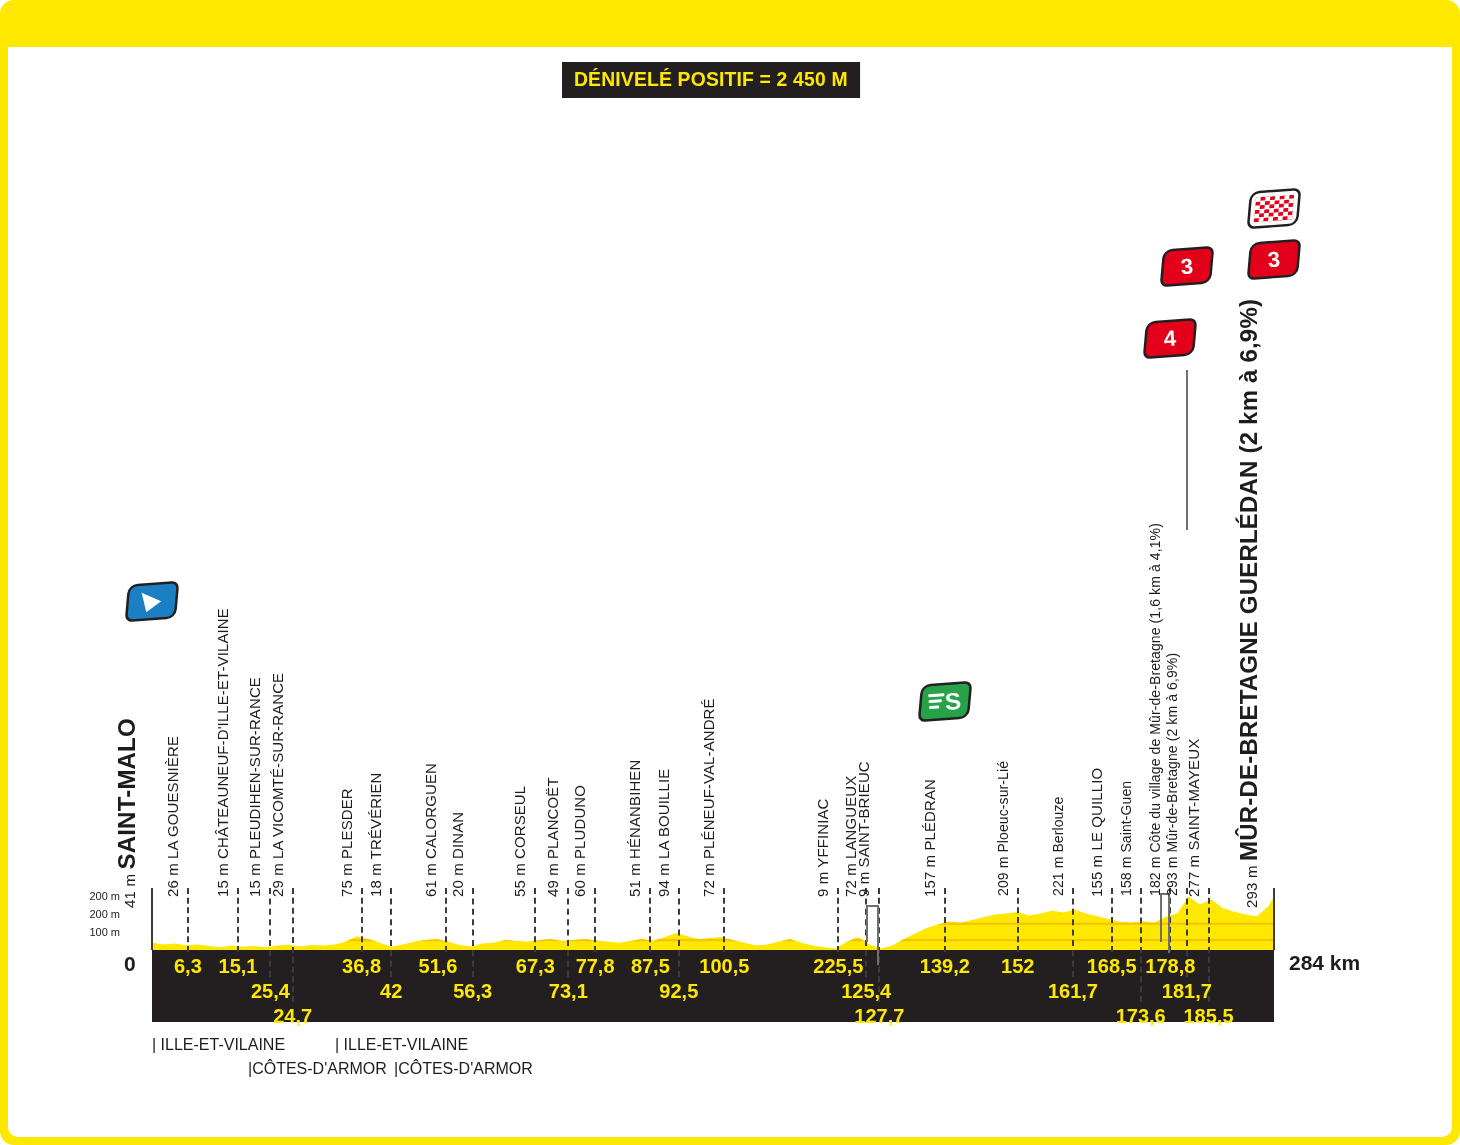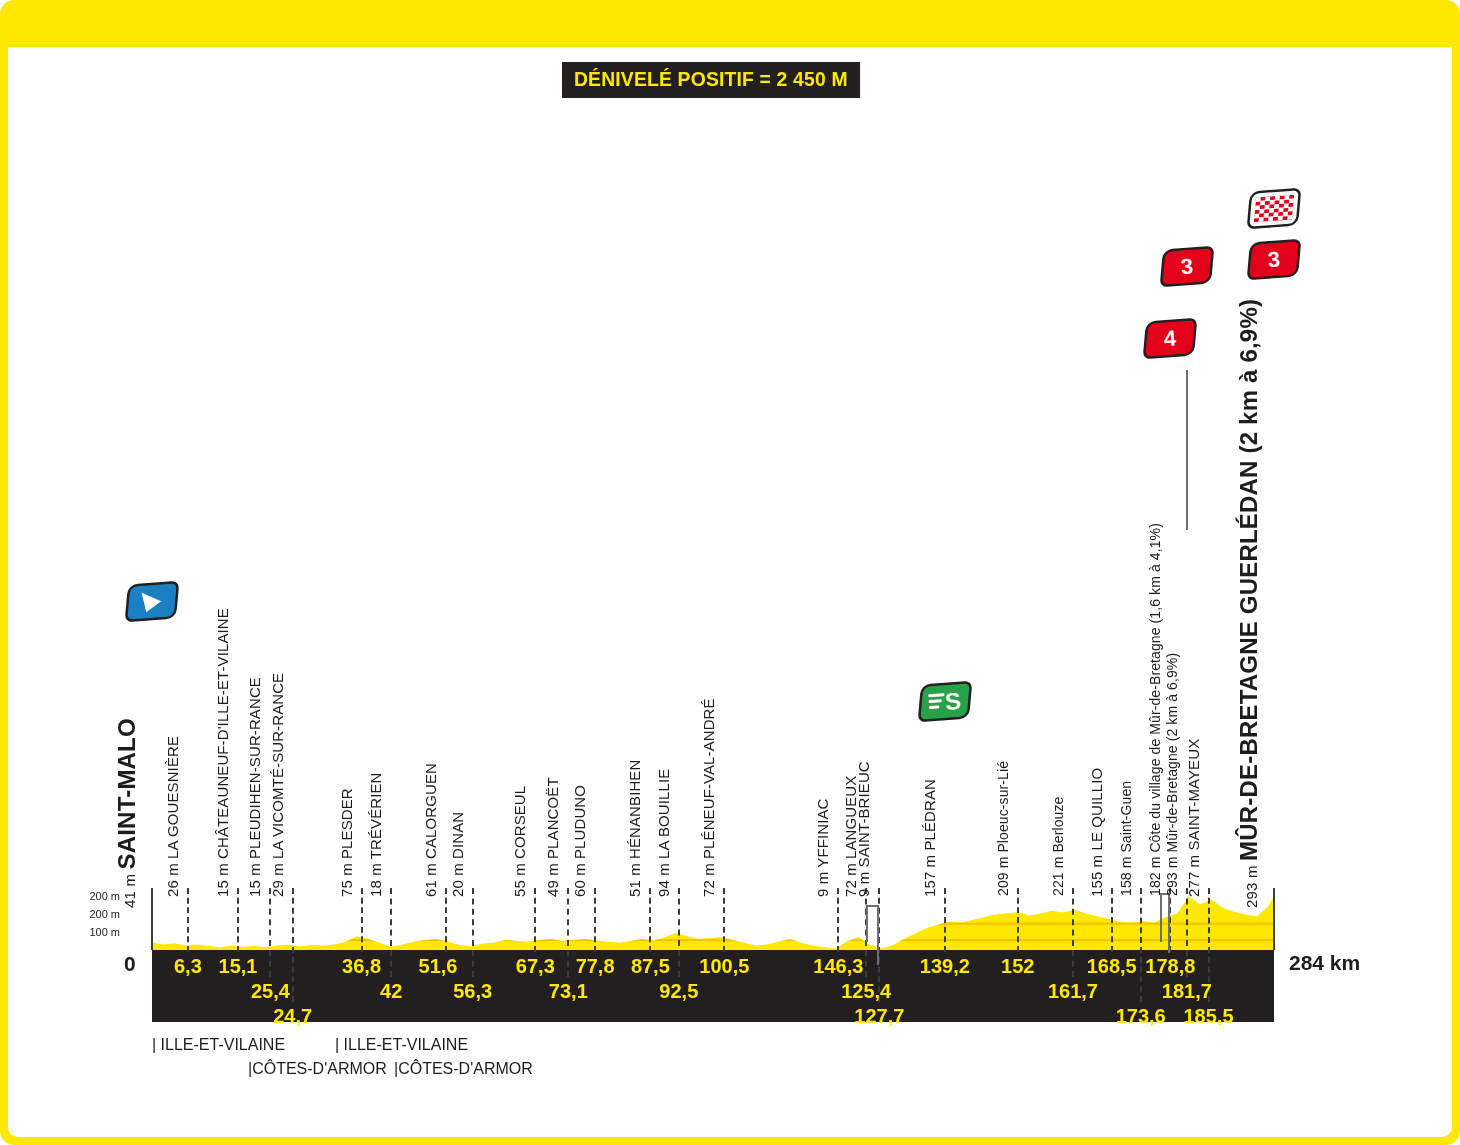--- a/index.html
+++ b/index.html
@@ -222,21 +222,21 @@
         <div class="dist-num" style="left: 361.592px; top: 955px;">36,8</div>
         <div class="dist-num" style="left: 391.208px; top: 980px;">42</div>
         <div class="dist-num" style="left: 438px; top: 955px;">51,6</div>
         <div class="dist-num" style="left: 472.653px; top: 980px;">56,3</div>
         <div class="dist-num" style="left: 535.303px; top: 955px;">67,3</div>
         <div class="dist-num" style="left: 568.336px; top: 980px;">73,1</div>
         <div class="dist-num" style="left: 595.105px; top: 955px;">77,8</div>
         <div class="dist-num" style="left: 650.35px; top: 955px;">87,5</div>
         <div class="dist-num" style="left: 678.827px; top: 980px;">92,5</div>
         <div class="dist-num" style="left: 724.391px; top: 955px;">100,5</div>
-        <div class="dist-num" style="left: 838.299px; top: 955px;">146,3</div>
+        <div class="dist-num" style="left: 838.299px; top: 955px;">225,5</div>
         <div class="dist-num" style="left: 866.207px; top: 980px;">125,4</div>
         <div class="dist-num" style="left: 879.307px; top: 1005px;">127,7</div>
         <div class="dist-num" style="left: 944.804px; top: 955px;">139,2</div>
         <div class="dist-num" style="left: 1017.71px; top: 955px;">152</div>
         <div class="dist-num" style="left: 1072.95px; top: 980px;">161,7</div>
         <div class="dist-num" style="left: 1111.68px; top: 955px;">168,5</div>
         <div class="dist-num" style="left: 1140.73px; top: 1005px;">173,6</div>
         <div class="dist-num" style="left: 1170.34px; top: 955px;">178,8</div>
         <div class="dist-num" style="left: 1186.86px; top: 980px;">181,7</div>
         <div class="dist-num" style="left: 1208.5px; top: 1005px;">185,5</div>

